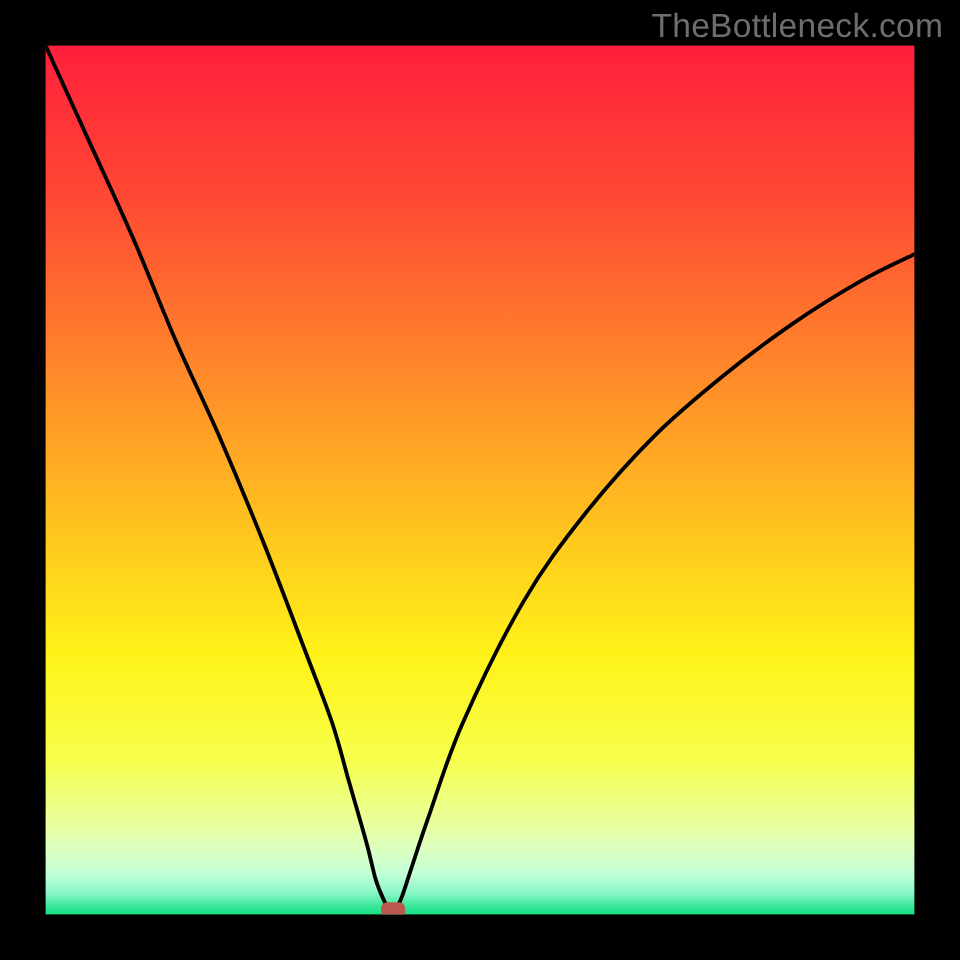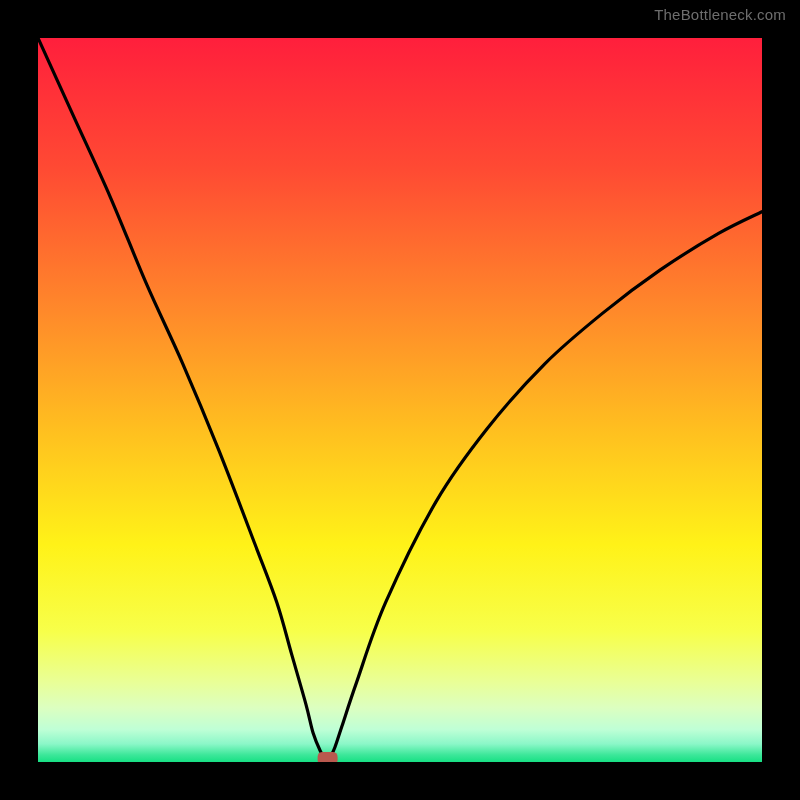--- a/index.html
+++ b/index.html
@@ -14,21 +14,21 @@
   }
   .wrap {
     position: absolute;
     inset: 0;
   }
   .watermark {
     position: absolute;
     top: 6px;
     right: 14px;
     color: #6e6e6e;
-    font-size: 15px;
+    font-size: 28px;
     font-weight: 400;
     letter-spacing: 0.2px;
     z-index: 5;
     user-select: none;
     margin-left: 23px;
   }
   svg {
     display: block;
   }
 </style>

